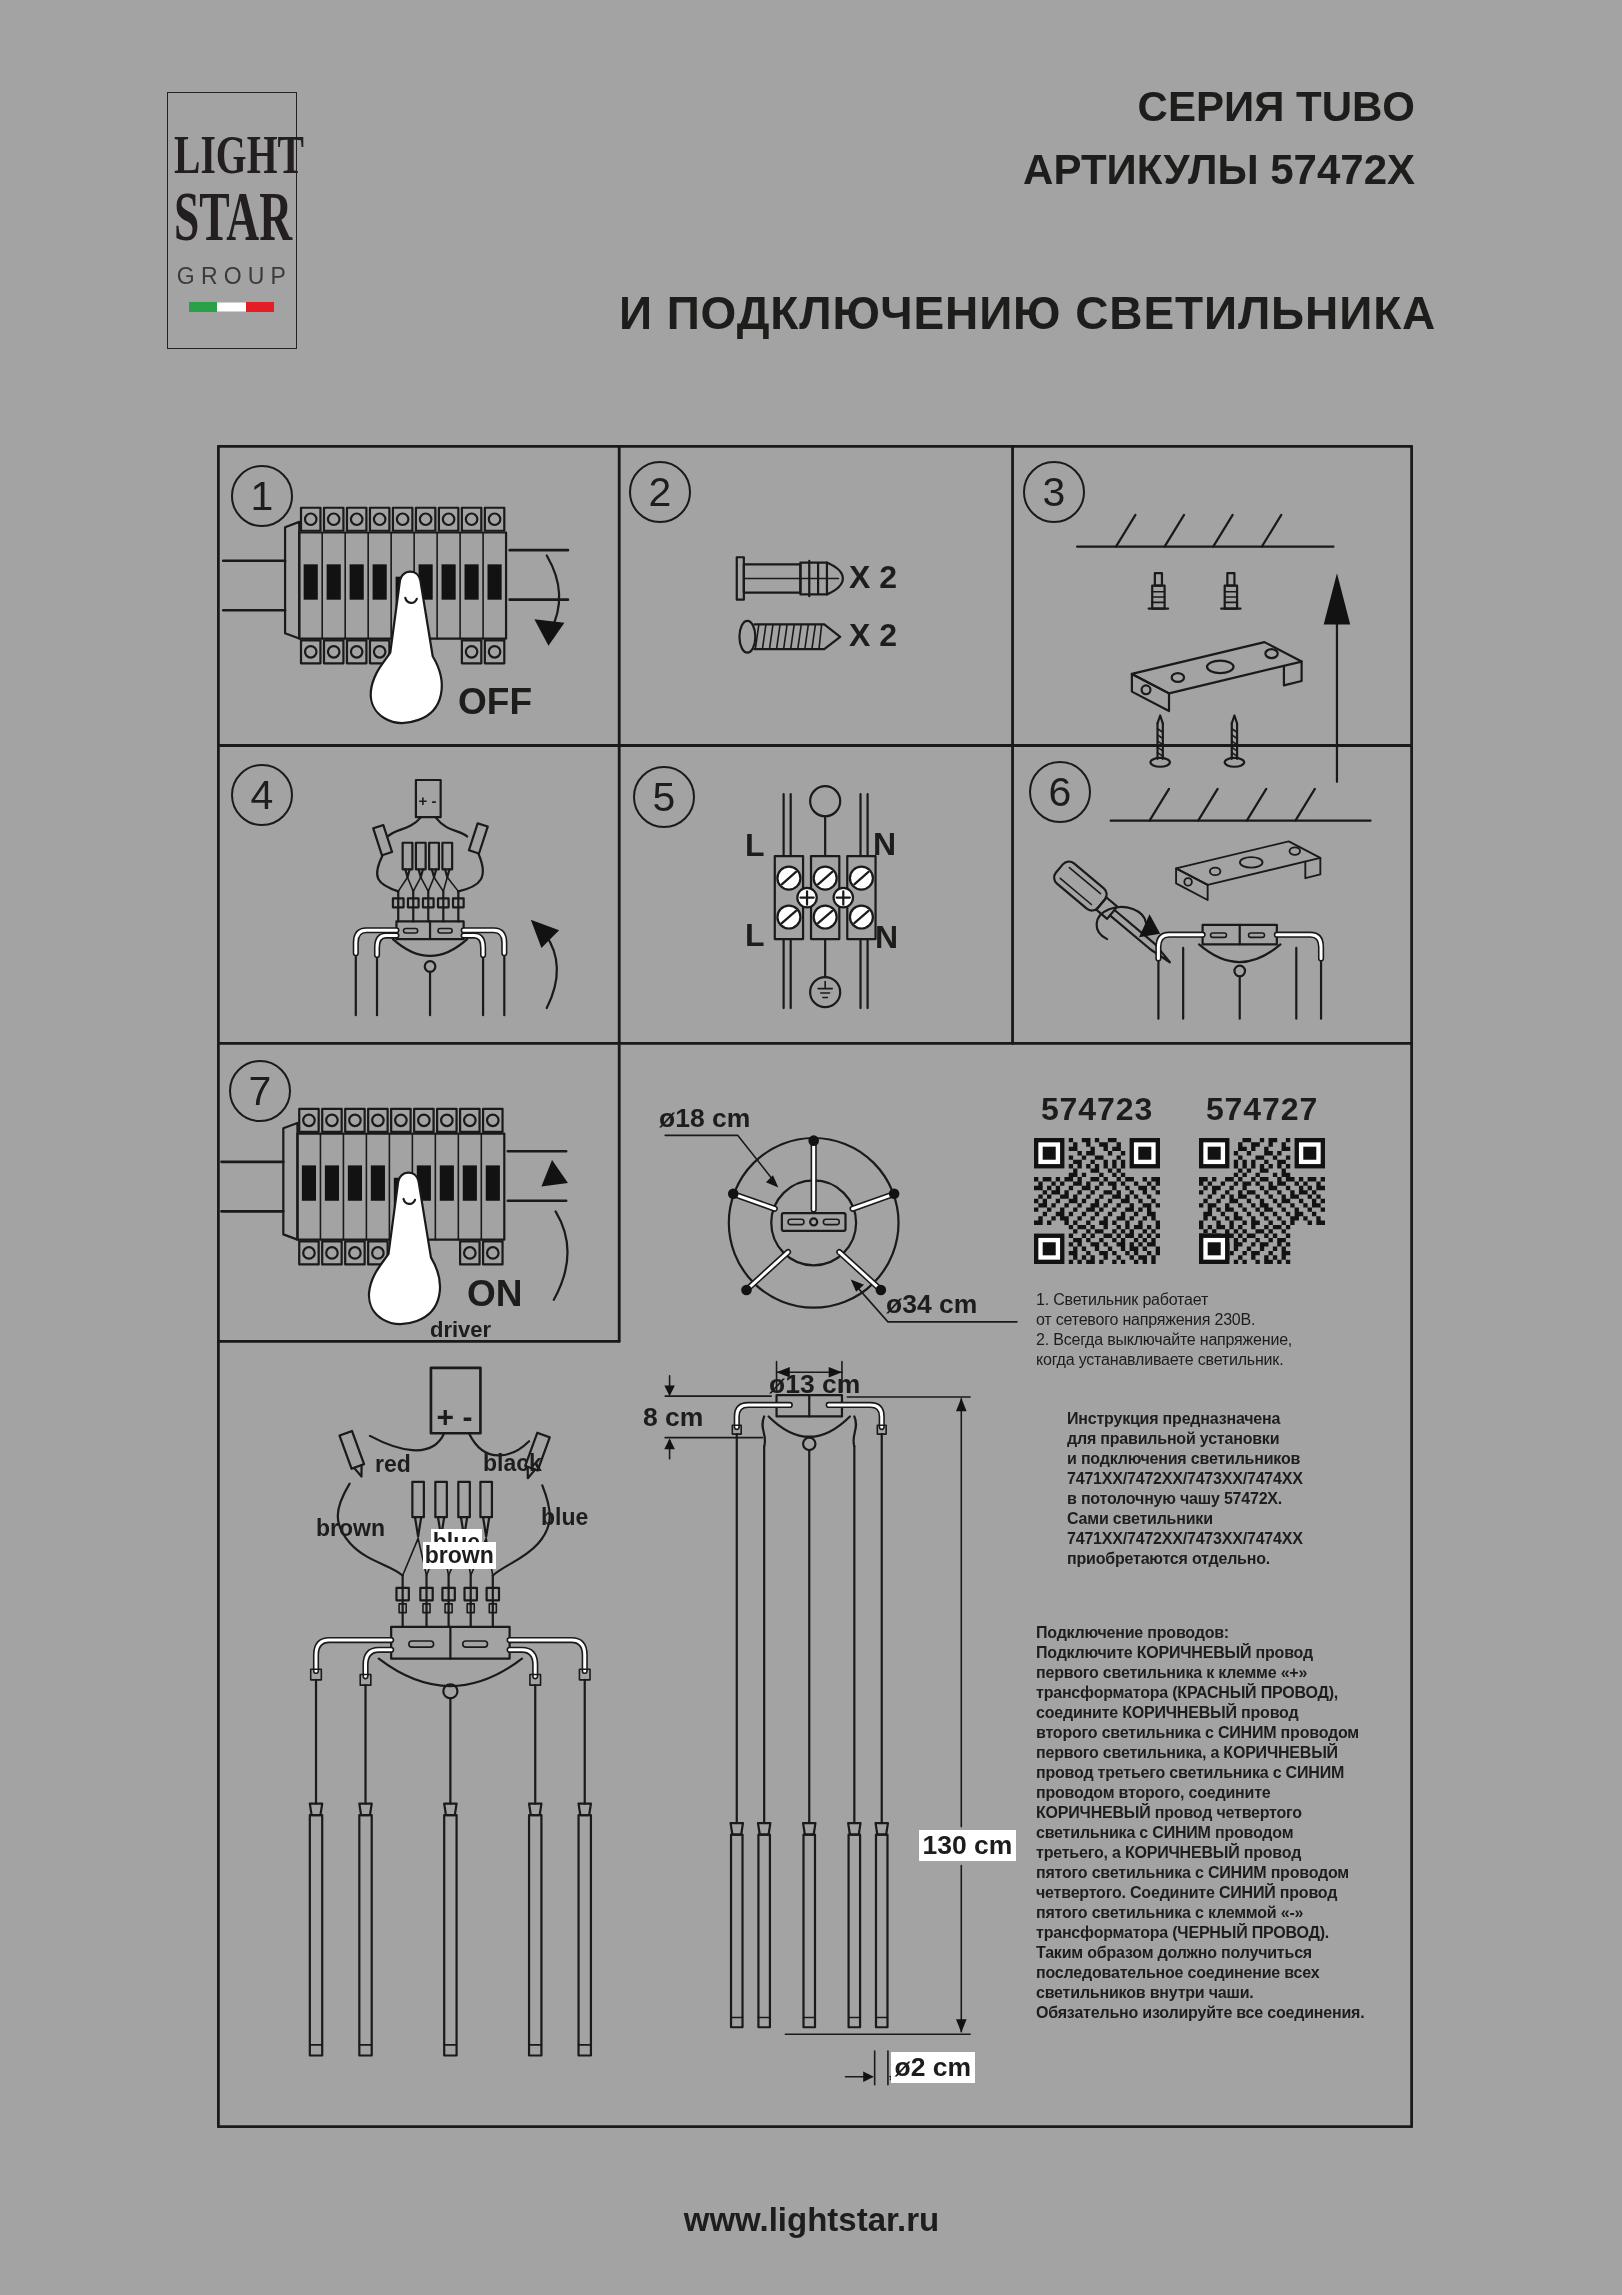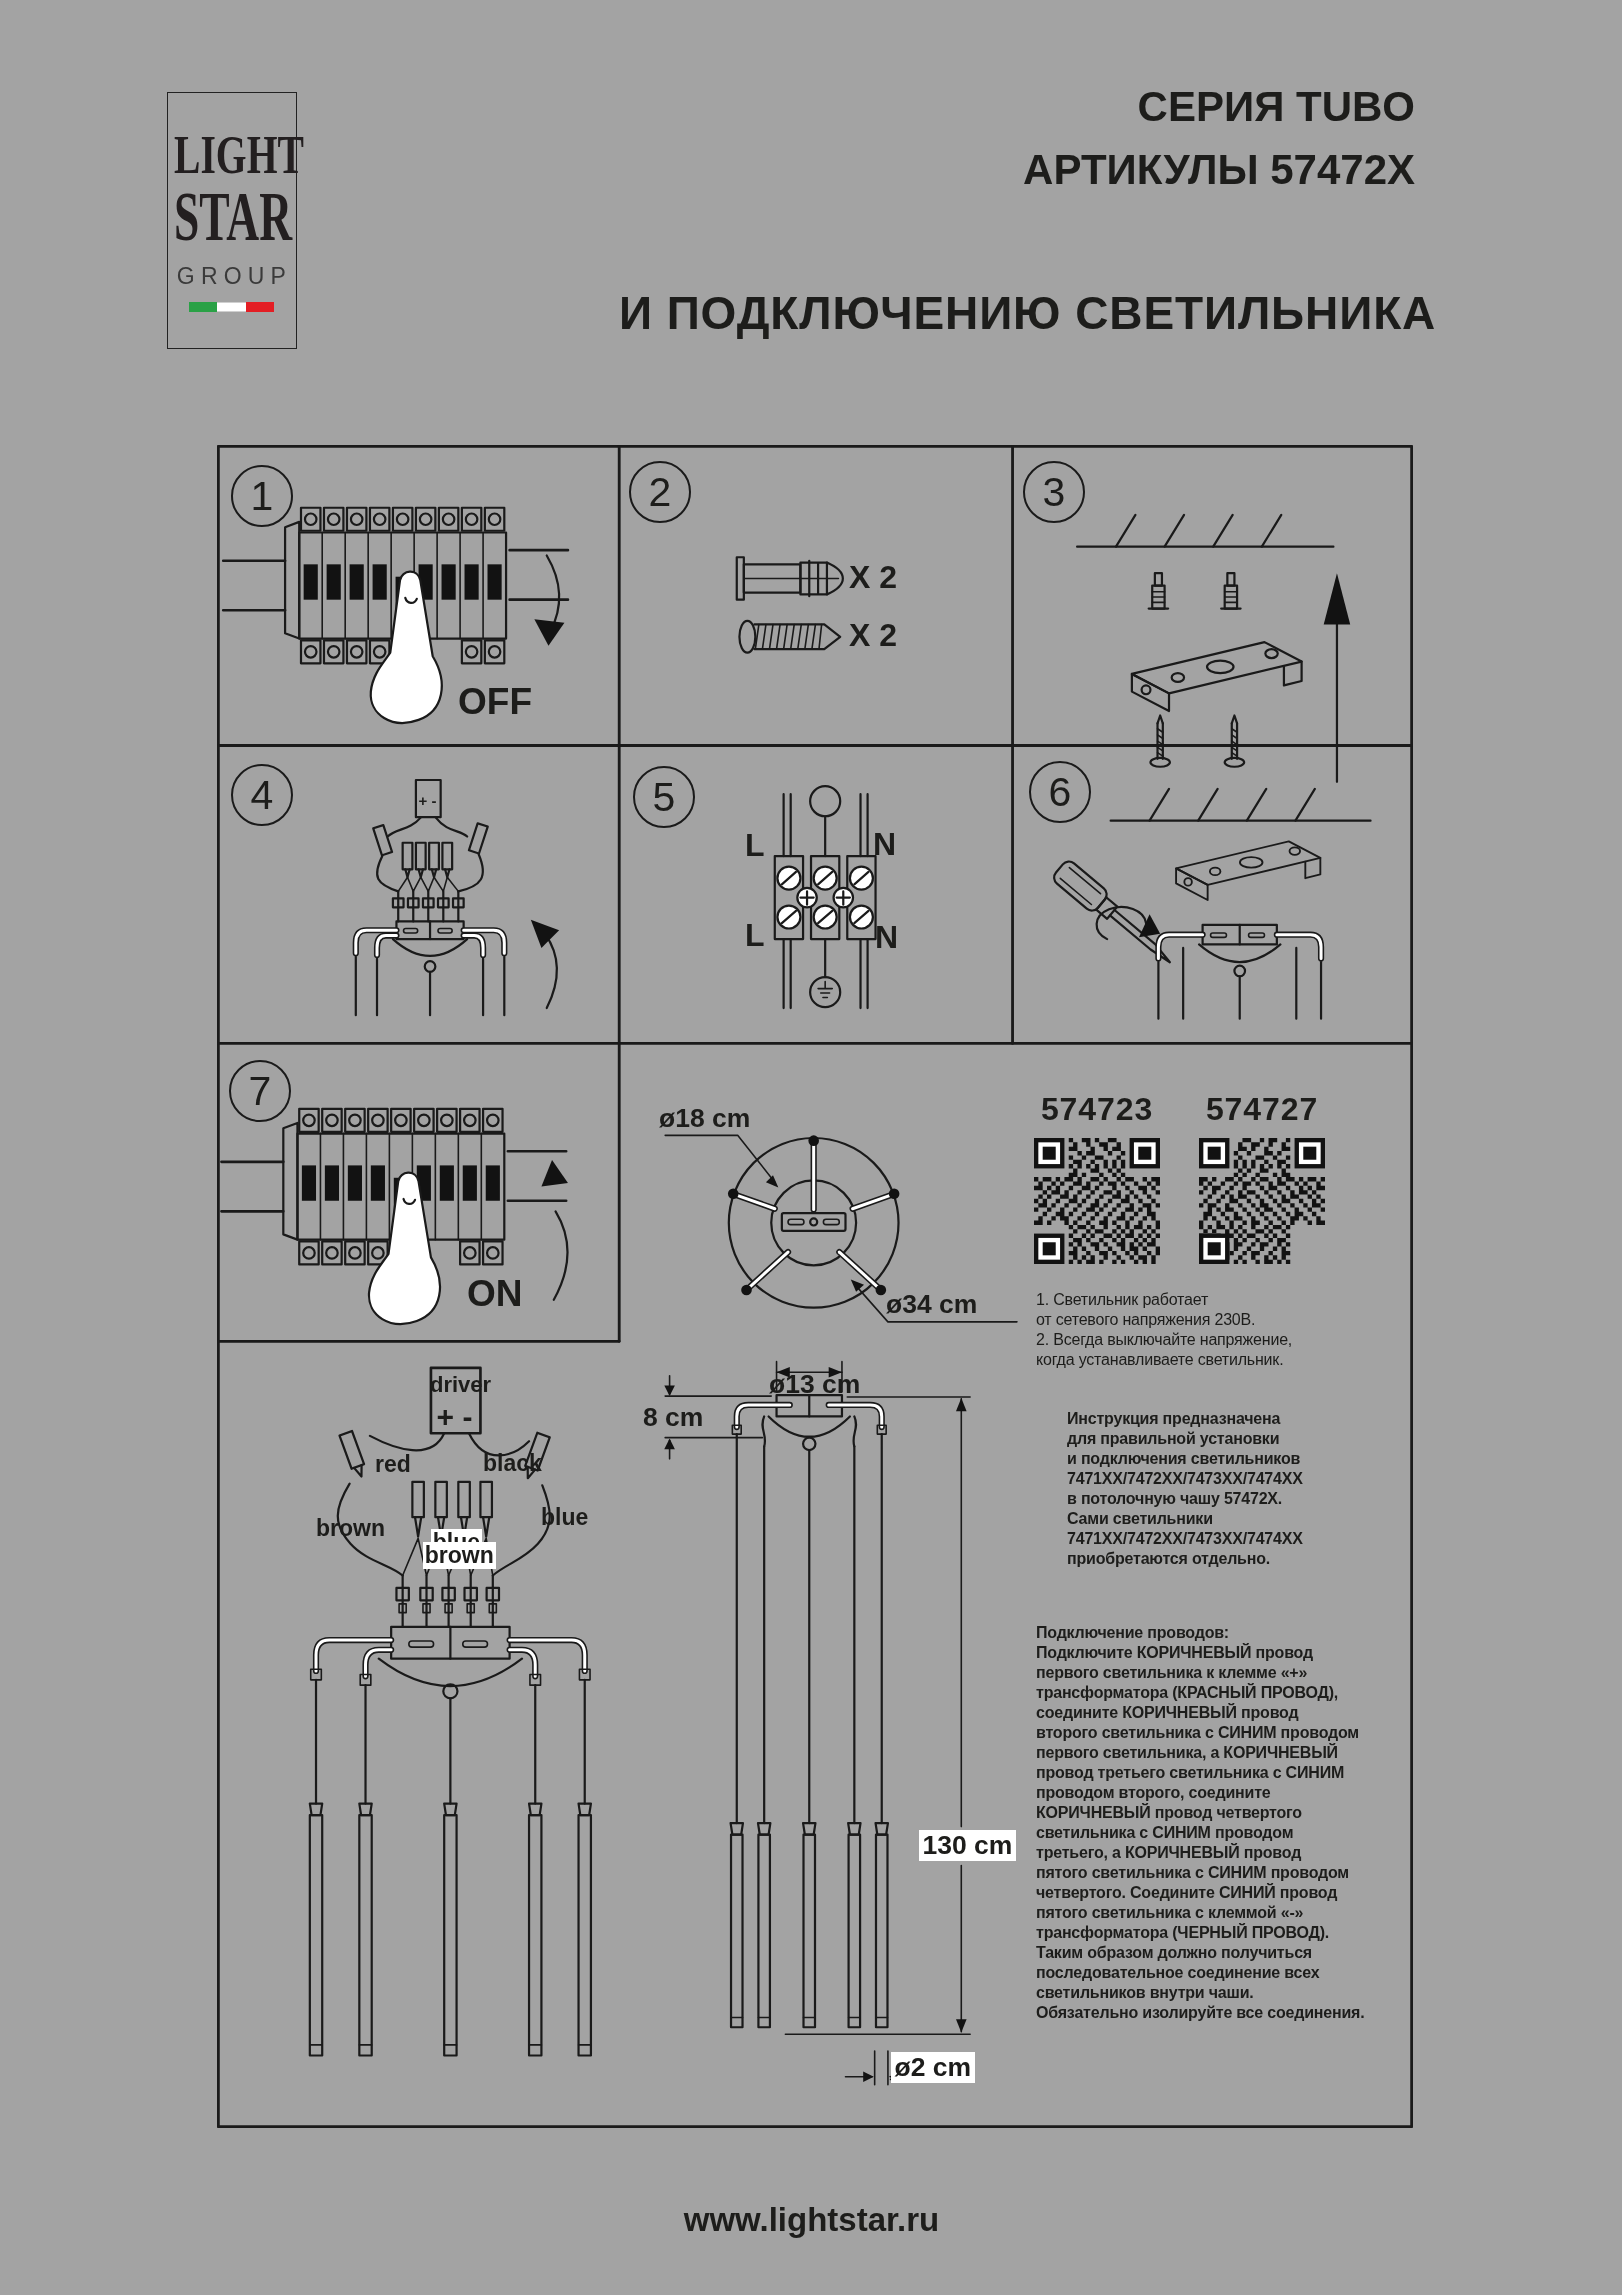--- a/index.html
+++ b/index.html
@@ -401,21 +401,21 @@
   <span class="lbl" style="left:458px;top:681px;font-size:37px;">OFF</span>
   <span class="lbl" style="left:467px;top:1273px;font-size:37px;">ON</span>
   <span class="lbl" style="left:849px;top:559px;font-size:32px;">X 2</span>
   <span class="lbl" style="left:849px;top:617px;font-size:32px;">X 2</span>
   <span class="lbl" style="left:745px;top:827px;font-size:32px;">L</span>
   <span class="lbl" style="left:873px;top:826px;font-size:32px;">N</span>
   <span class="lbl" style="left:745px;top:917px;font-size:32px;">L</span>
   <span class="lbl" style="left:875px;top:919px;font-size:32px;">N</span>
   <span class="lbl" style="left:415px;top:792px;width:25px;text-align:center;font-size:15px;">+ -</span>
 
-  <span class="lbl" style="left:430px;top:1372px;width:49px;font-size:22px;">driver</span>
+  <span class="lbl" style="left:430px;top:1317px;width:49px;font-size:22px;">driver</span>
   <span class="lbl" style="left:430px;top:1400px;width:49px;text-align:center;font-size:30px;">+ -</span>
   <span class="lbl" style="left:375px;top:1451px;font-size:23px;">red</span>
   <span class="lbl" style="left:483px;top:1450px;font-size:23px;">black</span>
   <span class="lbl" style="left:316px;top:1515px;font-size:23px;">brown</span>
   <span class="lbl" style="left:541px;top:1504px;font-size:23px;">blue</span>
   <span class="lbl wbg" style="left:431px;top:1529px;font-size:23px;padding:0 1.8px;">blue</span>
   <span class="lbl wbg" style="left:423px;top:1542px;font-size:23px;padding:0 1.8px;">brown</span>
 
   <span class="lbl" style="left:659px;top:1103px;font-size:26.5px;">ø18 cm</span>
   <span class="lbl" style="left:886px;top:1289px;font-size:26.5px;">ø34 cm</span>

